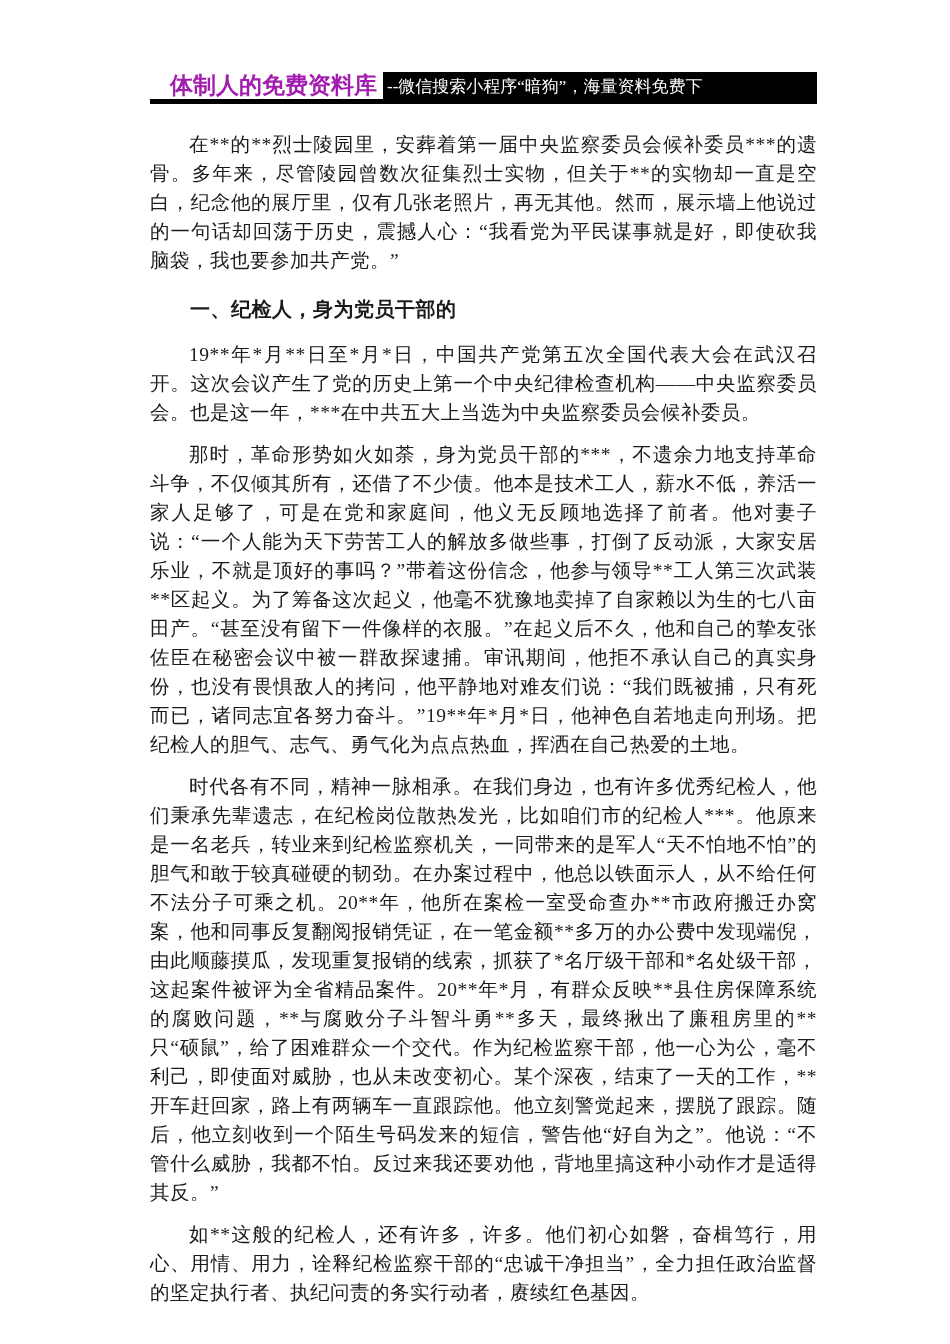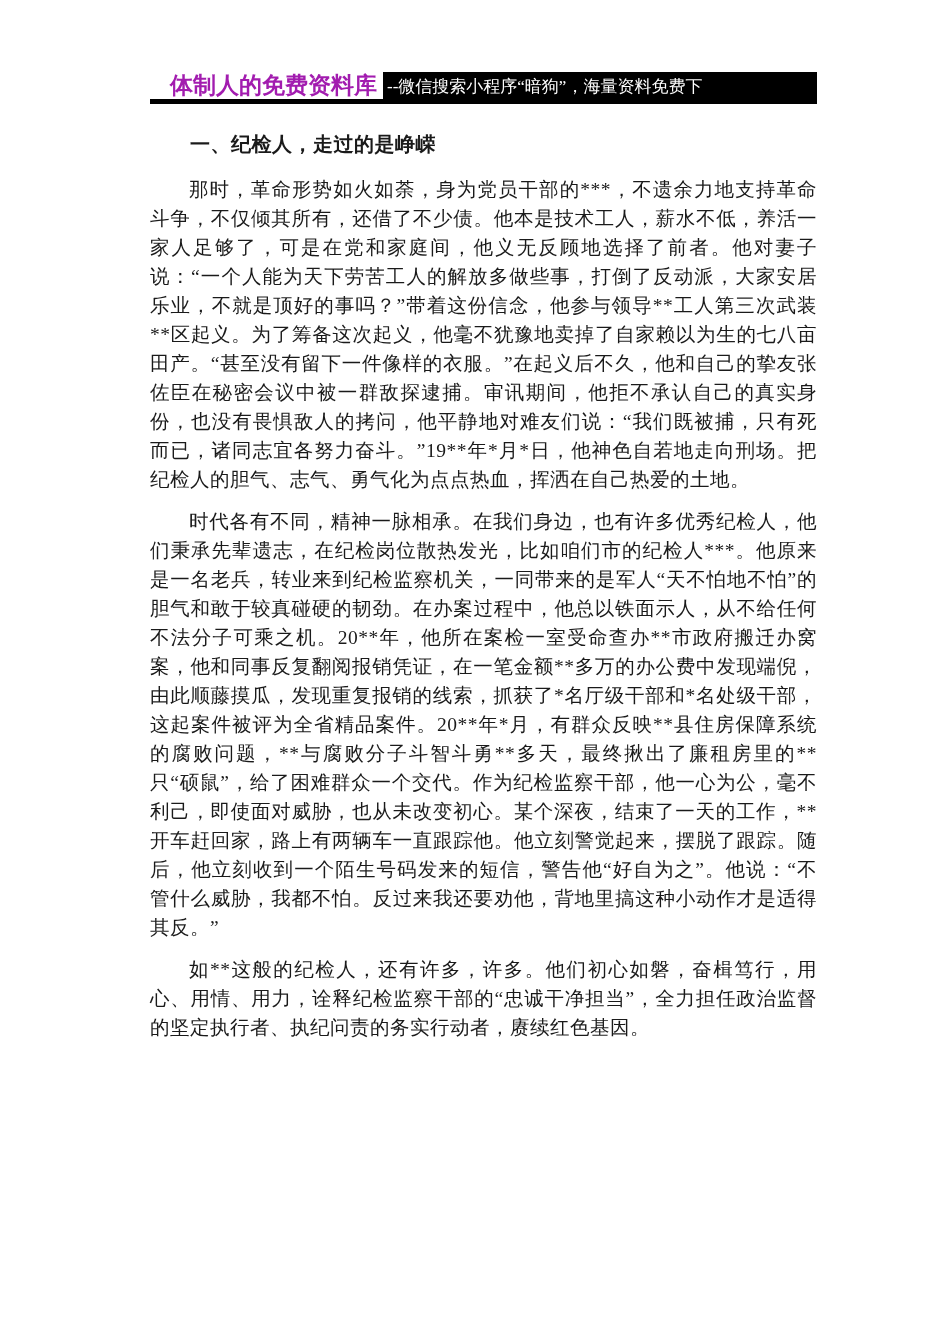--- a/index.html
+++ b/index.html
@@ -70,24 +70,26 @@
 
   <div class="header">
     <span class="brand">体制人的免费资料库</span>
     <div class="tagline-bar">
       <span>--微信搜索小程序“暗狗”，海量资料免费下</span>
     </div>
   </div>
 
   <div class="doc-body">
 
+    <p class="para">在**的**烈士陵园里，安葬着第一届中央监察委员会候补委员***的遗骨。多年来，尽管陵园曾数次征集烈士实物，但关于**的实物却一直是空白，纪念他的展厅里，仅有几张老照片，再无其他。然而，展示墙上他说过的一句话却回荡于历史，震撼人心：“我看党为平民谋事就是好，即使砍我脑袋，我也要参加共产党。”</p>
 
-    <h2 class="heading">一、纪检人，走过的是峥嵘</h2>
+    <h2 class="heading">一、纪检人，身为党员干部的</h2>
 
 
+    <p class="para">19**年*月**日至*月*日，中国共产党第五次全国代表大会在武汉召开。这次会议产生了党的历史上第一个中央纪律检查机构——中央监察委员会。也是这一年，***在中共五大上当选为中央监察委员会候补委员。</p>
 
     <p class="para">那时，革命形势如火如荼，身为党员干部的***，不遗余力地支持革命斗争，不仅倾其所有，还借了不少债。他本是技术工人，薪水不低，养活一家人足够了，可是在党和家庭间，他义无反顾地选择了前者。他对妻子说：“一个人能为天下劳苦工人的解放多做些事，打倒了反动派，大家安居乐业，不就是顶好的事吗？”带着这份信念，他参与领导**工人第三次武装**区起义。为了筹备这次起义，他毫不犹豫地卖掉了自家赖以为生的七八亩田产。“甚至没有留下一件像样的衣服。”在起义后不久，他和自己的挚友张佐臣在秘密会议中被一群敌探逮捕。审讯期间，他拒不承认自己的真实身份，也没有畏惧敌人的拷问，他平静地对难友们说：“我们既被捕，只有死而已，诸同志宜各努力奋斗。”19**年*月*日，他神色自若地走向刑场。把纪检人的胆气、志气、勇气化为点点热血，挥洒在自己热爱的土地。</p>
 
 
     <p class="para">时代各有不同，精神一脉相承。在我们身边，也有许多优秀纪检人，他们秉承先辈遗志，在纪检岗位散热发光，比如咱们市的纪检人***。他原来是一名老兵，转业来到纪检监察机关，一同带来的是军人“天不怕地不怕”的胆气和敢于较真碰硬的韧劲。在办案过程中，他总以铁面示人，从不给任何不法分子可乘之机。20**年，他所在案检一室受命查办**市政府搬迁办窝案，他和同事反复翻阅报销凭证，在一笔金额**多万的办公费中发现端倪，由此顺藤摸瓜，发现重复报销的线索，抓获了*名厅级干部和*名处级干部，这起案件被评为全省精品案件。20**年*月，有群众反映**县住房保障系统的腐败问题，**与腐败分子斗智斗勇**多天，最终揪出了廉租房里的**只“硕鼠”，给了困难群众一个交代。作为纪检监察干部，他一心为公，毫不利己，即使面对威胁，也从未改变初心。某个深夜，结束了一天的工作，**开车赶回家，路上有两辆车一直跟踪他。他立刻警觉起来，摆脱了跟踪。随后，他立刻收到一个陌生号码发来的短信，警告他“好自为之”。他说：“不管什么威胁，我都不怕。反过来我还要劝他，背地里搞这种小动作才是适得其反。”</p>
 
     <p class="para">如**这般的纪检人，还有许多，许多。他们初心如磐，奋楫笃行，用心、用情、用力，诠释纪检监察干部的“忠诚干净担当”，全力担任政治监督的坚定执行者、执纪问责的务实行动者，赓续红色基因。</p>
 
   </div>
 

